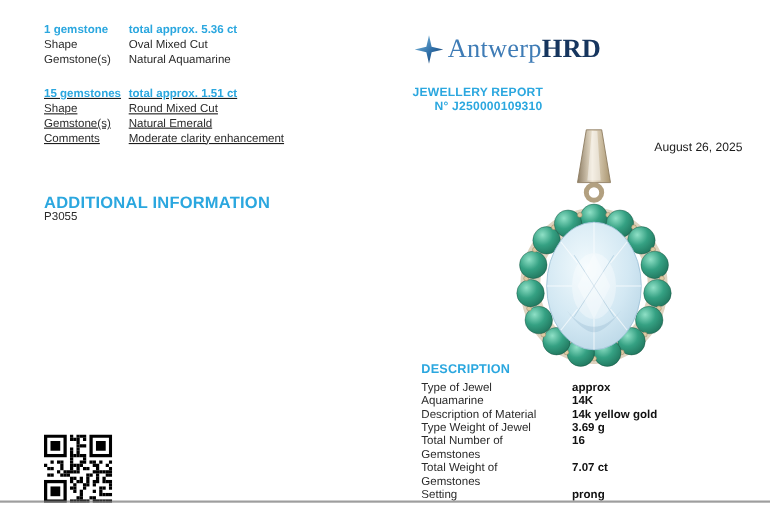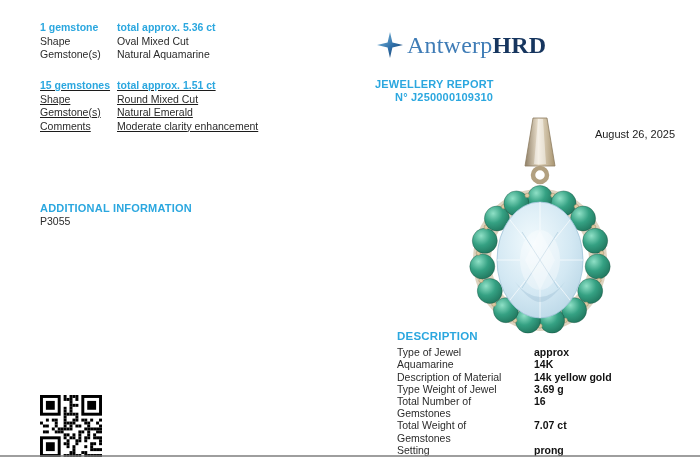--- a/index.html
+++ b/index.html
@@ -10,36 +10,36 @@
   
   .gem-group{position:absolute;left:40px;width:300px;font-size:10.5px;line-height:13.5px;}
   .gem-group.g1{top:21px;}
   .gem-group.g2{top:79px;text-decoration:underline;}
   .gem-row{display:flex;}
   .gem-row .lbl{width:77px;flex:0 0 77px;color:#2b2b2b;}
   .gem-row .val{color:#2b2b2b;}
   .gem-head{display:flex;font-weight:bold;color:#2ba7df;}
   .gem-head .cnt{width:77px;flex:0 0 77px;}
   .addl{position:absolute;left:40px;top:178px;font-size:10.5px;line-height:13px;}
-  .addl .ttl{color:#2ba7df;font-weight:bold;font-size:11px;letter-spacing:.2px;margin-top:24px;}
+  .addl .ttl{color:#2ba7df;font-weight:bold;font-size:15px;letter-spacing:.2px;}
   .addl .val{color:#2b2b2b;}
   .qr{position:absolute;left:40px;top:395px;width:62px;height:62px;}
   
   .rightcol{position:absolute;left:375px;top:30px;width:315px;}
   .logo{display:flex;align-items:center;height:30px;}
   .logo svg{display:block;margin-right:2px;}
   .logo .brand{font-family:"Liberation Serif","DejaVu Serif",serif;font-size:24px;letter-spacing:.2px;}
   .logo .hrd{color:#16355e;font-weight:600;}
   .logo .antwerp{color:#3f7cb6;}
   .report-head{position:relative;margin-top:18px;}
   .report-title{color:#2ba7df;font-weight:bold;font-size:11px;line-height:13px;letter-spacing:.2px;}
   .report-number{color:#2ba7df;font-weight:bold;font-size:11px;line-height:13px;letter-spacing:.2px;margin-left:20px;}
   .report-date{position:absolute;right:15px;top:26px;color:#1c1c1c;font-size:11px;margin-top:24px;}
   .pendant{position:absolute;left:455px;top:112px;width:170px;height:222px;}
-  .desc{position:absolute;left:397px;top:330px;width:300px;font-size:10.5px;line-height:12.2px;}
+  .desc{position:absolute;left:383px;top:330px;width:300px;font-size:10.5px;line-height:12.2px;}
   .desc .ttl{color:#2ba7df;font-weight:bold;font-size:11.5px;margin-bottom:4px;letter-spacing:.2px;}
   .desc-row{display:flex;gap:20px;}
   .desc-row .lbl{width:117px;flex:0 0 117px;color:#2b2b2b;}
   .desc-row .val{font-weight:bold;color:#111;}
   .bottom-rule{position:absolute;left:0;right:0;top:455px;height:2px;background:#7d7d7d;opacity:.75;}
 </style>
 </head>
 <body>
 
 <div class="page">

